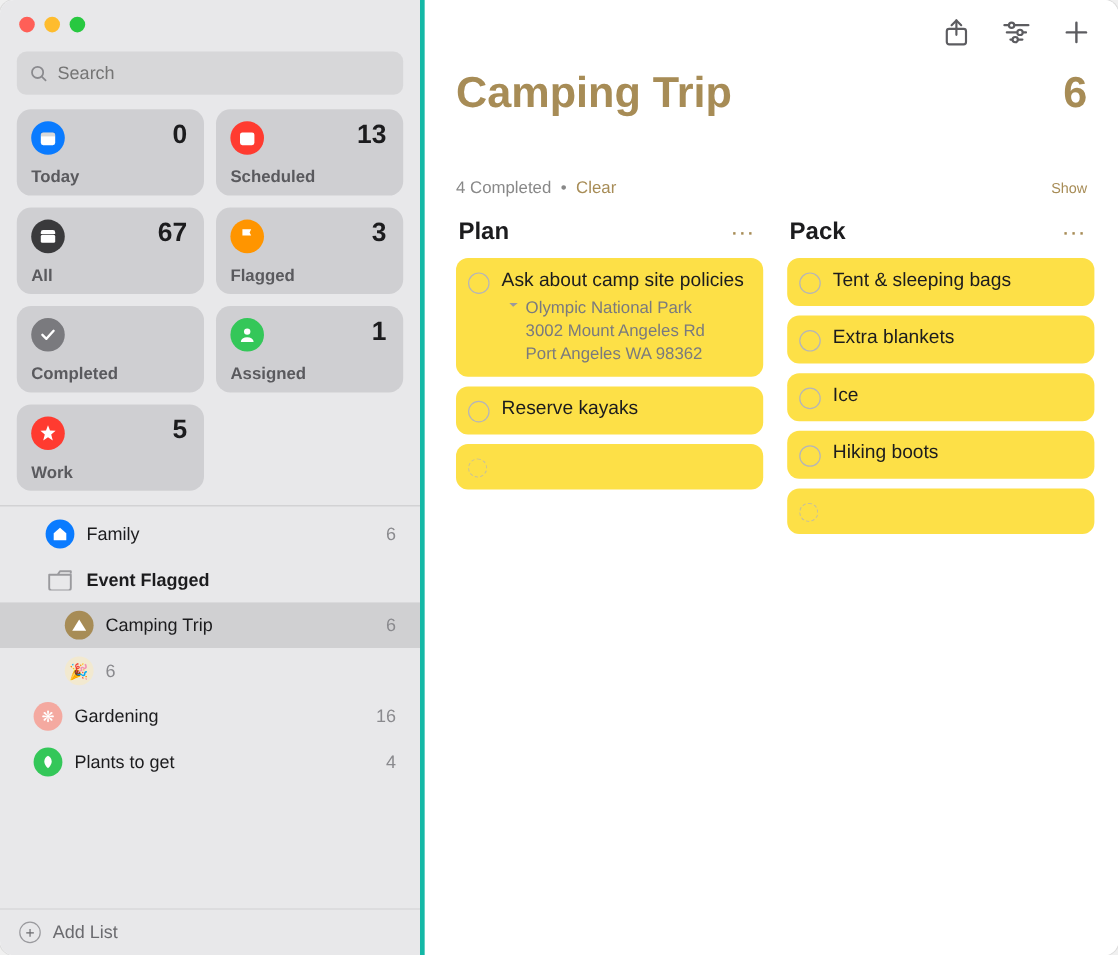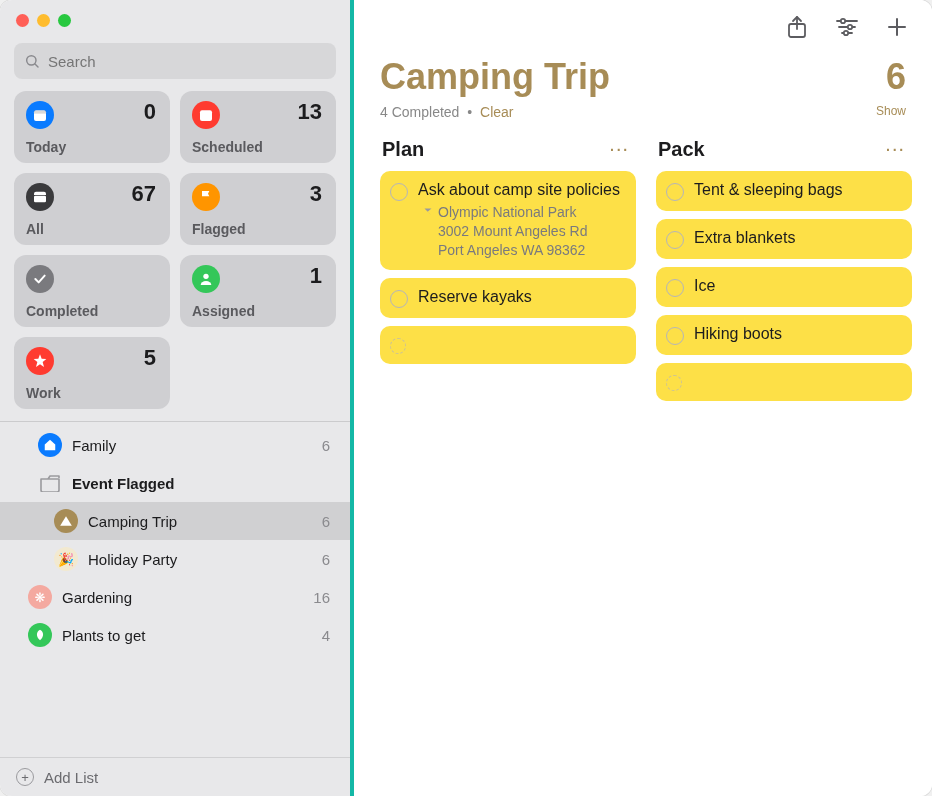--- a/index.html
+++ b/index.html
@@ -158,21 +158,21 @@
   .list-title {
     font-size: 36px; font-weight: 700;
     color: #a78c56;
     flex: 1 1 auto;
   }
   .total-count {
     font-size: 36px; font-weight: 700; color: #a78c56;
   }
   .subheader {
     padding: 6px 26px 14px 26px;
-    display: flex; align-items: flex-start;
+    display: flex; align-items: flex-end; margin-top: 44px;
   }
   .subheader .left { flex: 1 1 auto; }
   .subheader .left .completed-text { color: #888; }
   .subheader .left .dotsep { color: #888; margin: 0 4px; }
   .subheader .left .clear { color: #a78c56; cursor: pointer; }
   .subheader .show { color: #a78c56; cursor: pointer; font-size: 12px; }
 
   .columns {
     display: flex;
     gap: 20px;
@@ -340,21 +340,20 @@
           <div class="lico" style="background:#a78c56">
             <svg width="14" height="14" viewBox="0 0 24 24" fill="#fff">
               <path d="M12 4 L22 20 H2 Z"></path>
             </svg>
           </div>
           <div class="lname">Camping Trip</div>
           <div class="lcount">6</div>
         </div>
         <div class="list-row indent-2">
           <div class="lico" style="background:#f2e9d0">🎉</div>
-          <div class="lname">Holiday Party</div>
           <div class="lcount">6</div>
         </div>
         <div class="list-row indent-1">
           <div class="lico" style="background:#f4a9a0">❋</div>
           <div class="lname">Gardening</div>
           <div class="lcount">16</div>
         </div>
         <div class="list-row indent-1">
           <div class="lico" style="background:#34c759">
             <svg width="14" height="14" viewBox="0 0 24 24" fill="#fff">

